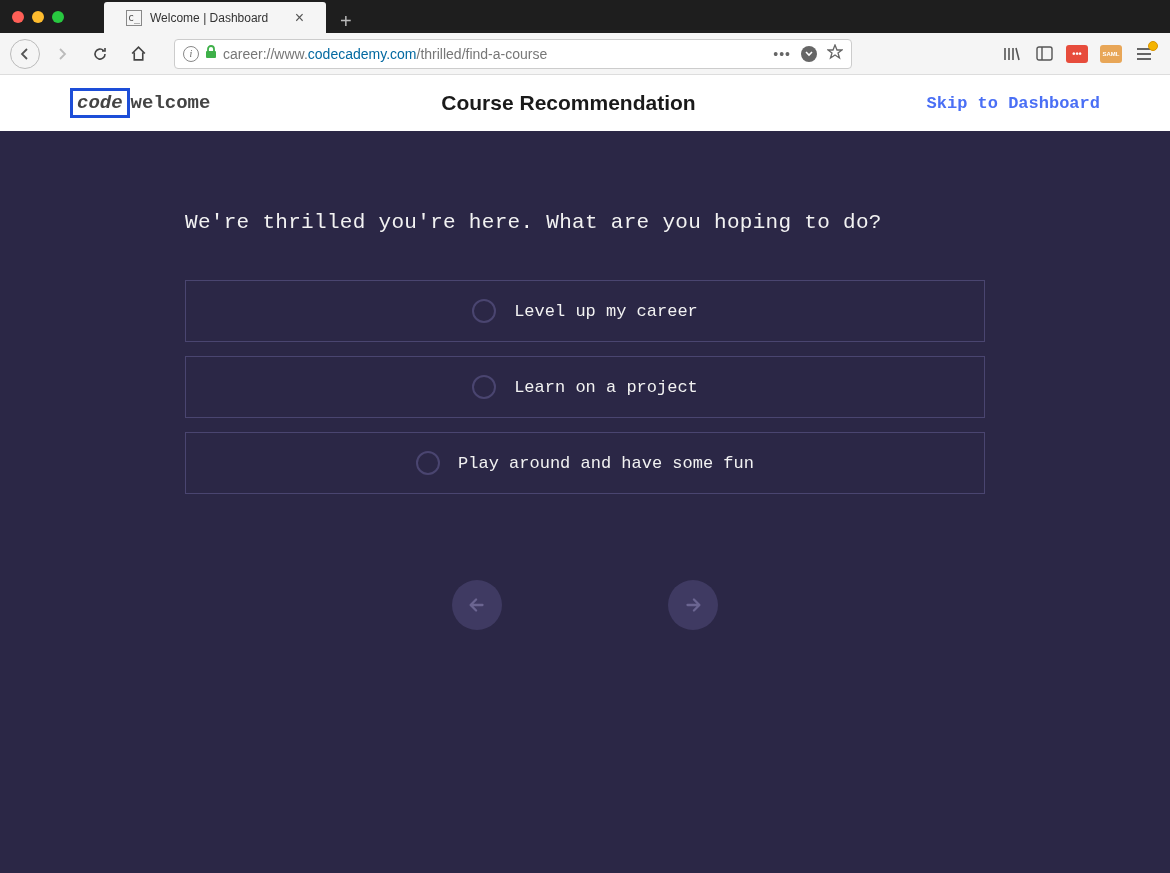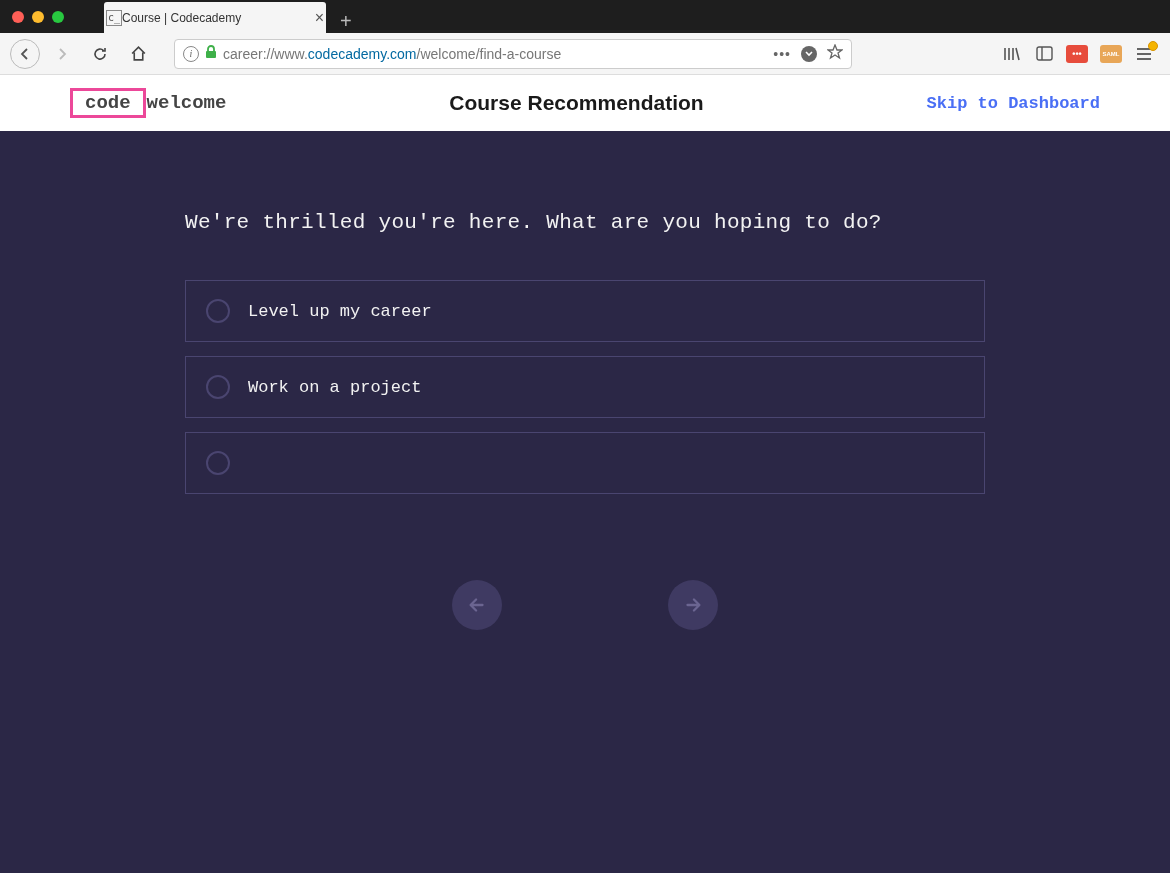--- a/index.html
+++ b/index.html
@@ -42,26 +42,26 @@
       align-items: flex-end;
       margin-left: 40px;
       height: 100%;
     }
     .tab {
       background: #f5f5f5;
       height: 31px;
       width: 222px;
       display: flex;
       align-items: center;
-      padding: 0 2px;
+      padding: 0 22px;
       border-top-left-radius: 3px;
       border-top-right-radius: 3px;
       font-size: 12px;
       color: #333;
-      gap: 0;
+      gap: 8px;
     }
     .tab-favicon {
       width: 16px;
       height: 16px;
       display: flex;
       align-items: center;
       justify-content: center;
       font-size: 10px;
       font-family: monospace;
       border: 1px solid #888;
@@ -223,24 +223,25 @@
     }
     .logo {
       display: flex;
       align-items: center;
       font-family: 'Courier New', monospace;
       font-weight: bold;
       font-size: 19px;
       color: #444;
     }
     .logo-box {
-      border: 3px solid #ec4899;
-      padding: 1px 12px;
+      border: 3px solid #1d4ed8;
+      padding: 1px 4px;
       margin-right: 1px;
       position: relative;
+      font-style: italic;
     }
     .header-title {
       font-weight: 700;
       font-size: 21px;
       color: #1a1a1a;
       font-family: -apple-system, sans-serif;
     }
     .skip-link {
       font-family: 'Courier New', monospace;
       font-weight: bold;
@@ -275,20 +276,21 @@
     .option {
       border: 1px solid #4a4570;
       padding: 18px 20px;
       display: flex;
       align-items: center;
       gap: 18px;
       cursor: pointer;
       font-family: 'Courier New', monospace;
       font-size: 17px;
       color: #f2f2f2;
+      justify-content: center;
     }
     .radio {
       width: 24px;
       height: 24px;
       border: 2px solid #4a4570;
       border-radius: 50%;
       flex-shrink: 0;
     }
     
     .nav-arrows {
@@ -318,21 +320,21 @@
 
 <div class="browser-chrome">
   <div class="window-controls">
     <div class="window-btn btn-red"></div>
     <div class="window-btn btn-yellow"></div>
     <div class="window-btn btn-green"></div>
   </div>
   <div class="tab-bar">
     <div class="tab">
       <div class="tab-favicon">c_</div>
-      <span class="tab-title">Course | Codecademy</span>
+      <span class="tab-title">Welcome | Dashboard</span>
       <span class="tab-close">×</span>
     </div>
     <span class="new-tab">+</span>
   </div>
 </div>
 
 <div class="toolbar">
   <div class="nav-btn circled">
     <svg width="16" height="16" viewBox="0 0 16 16">
         <path d="M10 3 L5 8 L10 13" stroke="#555" stroke-width="1.8" fill="none"></path>
@@ -356,21 +358,21 @@
 
   <div class="url-bar">
     <span class="info-icon">i</span>
     <span class="lock-icon">
       <svg width="12" height="14" viewBox="0 0 12 14">
           <rect x="1" y="6" width="10" height="7" rx="1" fill="#3eb049"></rect>
           <path d="M3 6 V4 a3 3 0 0 1 6 0 V6" stroke="#3eb049" stroke-width="1.8" fill="none"></path>
         </svg>
     </span>
     <span class="url-text">
-      <span>career://www.</span><span class="url-domain">codecademy.com</span><span>/welcome/find-a-course</span>
+      <span>career://www.</span><span class="url-domain">codecademy.com</span><span>/thrilled/find-a-course</span>
     </span>
     <div class="url-actions">
       <span style="letter-spacing:1px;">•••</span>
       <span class="pocket-icon">
         <svg width="10" height="8" viewBox="0 0 10 8">
             <path d="M2 2 L5 5 L8 2" stroke="white" stroke-width="1.6" fill="none"></path>
           </svg>
       </span>
       <span>
         <svg width="16" height="16" viewBox="0 0 16 16">
@@ -418,24 +420,25 @@
   <div class="content">
     <div class="question">We're thrilled you're here. What are you hoping to do?</div>
 
     <div class="options">
       <div class="option">
         <div class="radio"></div>
         <span>Level up my career</span>
       </div>
       <div class="option">
         <div class="radio"></div>
-        <span>Work on a project</span>
+        <span>Learn on a project</span>
       </div>
       <div class="option">
         <div class="radio"></div>
+        <span>Play around and have some fun</span>
       </div>
     </div>
 
     <div class="nav-arrows">
       <div class="arrow-btn">
         <svg viewBox="0 0 24 24">
             <path d="M18 12 L6 12 M11 6 L5 12 L11 18" stroke="currentColor" stroke-width="2.5" fill="none" stroke-linecap="round" stroke-linejoin="round"></path>
           </svg>
       </div>
       <div class="arrow-btn">

